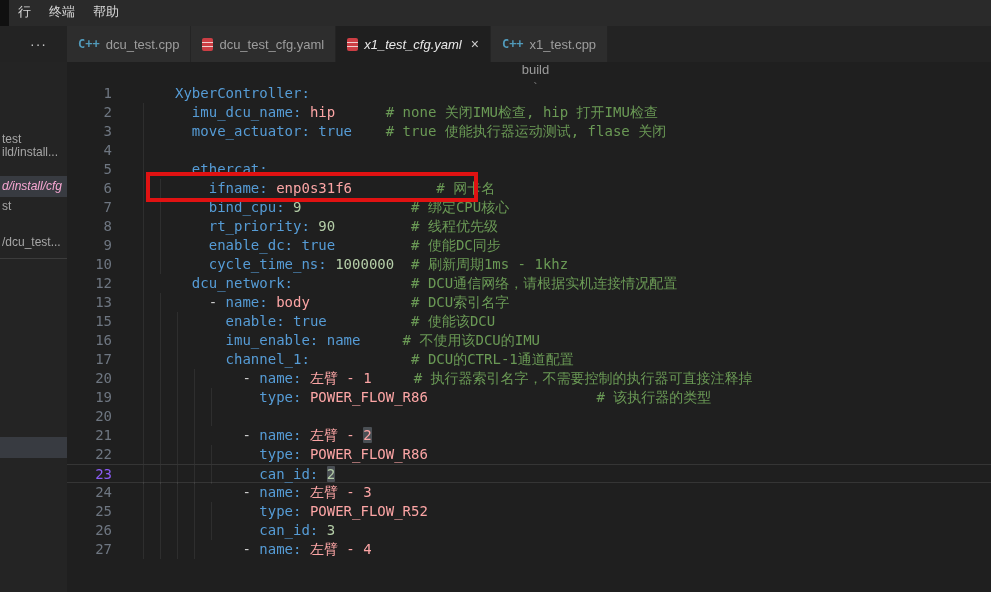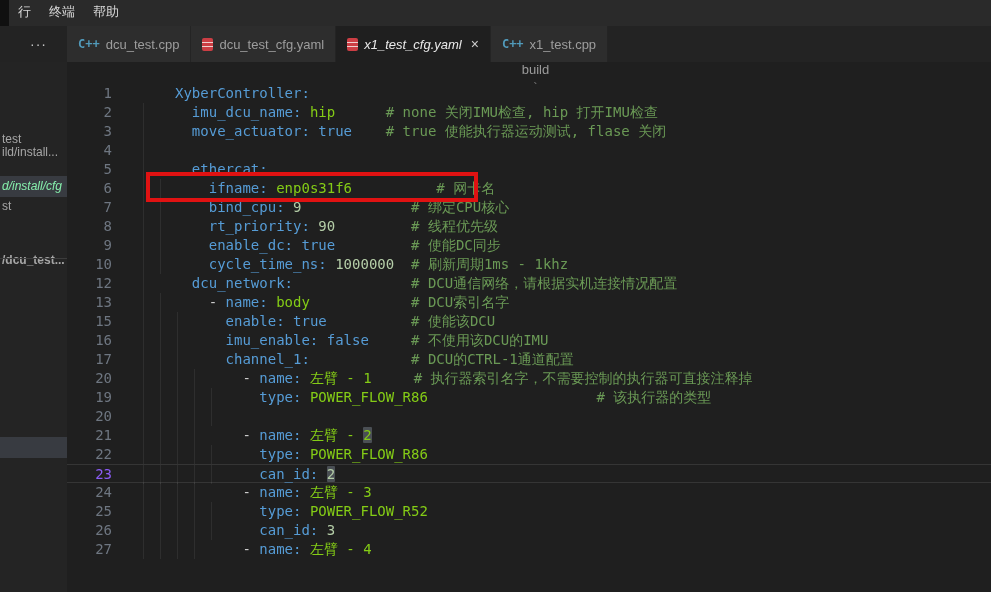--- a/index.html
+++ b/index.html
@@ -21,21 +21,21 @@
   
   .main { position:absolute; top:26px; left:0; width:991px; height:566px; display:flex; }
   
   .sidebar { position:relative; width:67px; height:100%; background:#242424; overflow:hidden; }
   .sb-top { height:36px; background:#232323; display:flex; align-items:center; }
   .ellipsis { color:#c5c5c5; font-size:14px; letter-spacing:1px; padding-left:30px; cursor:pointer; }
   .sb-item {
     position:absolute; left:0; width:67px; height:21px; line-height:21px;
     color:#a6a6a6; font-size:12px; padding-left:2px; white-space:nowrap; overflow:hidden; cursor:pointer;
   }
-  .sb-item.selected { background:#383b41; color:#86efac; }
+  .sb-item.selected { background:#383b41; color:#f9a8d4; }
   .sb-item.italic { font-style:italic; }
   .sb-divider { position:absolute; left:0; width:67px; border-top:1px solid #3c3c3c; }
   
   .editor-col { position:relative; flex:1; height:100%; }
   
   .tabbar { display:flex; height:36px; background:#232323; }
   .tab {
     display:flex; align-items:center; padding:0 11px; background:#2d2d2d;
     border-right:1px solid #242424; cursor:pointer; height:36px;
   }
@@ -66,21 +66,21 @@
   .cl.cur { border-top:1px solid rgba(255,255,255,0.10); border-bottom:1px solid rgba(255,255,255,0.10); }
   .ln {
     position:absolute; left:0; top:0; width:45px; text-align:right;
     color:#6e7681; line-height:19px; cursor:pointer;
   }
   .cl.cur .ln { color:#8b5cf6; }
   .ig { position:absolute; top:0; width:1px; height:19px; background:rgba(255,255,255,0.07); }
   .ct { position:absolute; left:68px; top:0; white-space:pre; line-height:19px; color:#cccccc;margin-left:40px; }
   .tk-k { color:#569cd6; }
   .tk-b { color:#569cd6; }
-  .tk-s { color:#84cc16; }
+  .tk-s { color:#fca5a5; }
   .tk-n { color:#b5cea8; }
   .tk-c { color:#6a9955; }
   .tk-d { color:#cccccc; }
   .hl { background:#4a4f54; border-radius:1px; }
   .red-box {
     position:absolute; left:79px; top:88px; width:332px; height:30px;
     border:4px solid #e01212; pointer-events:none;
   }
 </style>
 </head>
@@ -99,21 +99,21 @@
 
   <div class="main">
     <div class="sidebar" id="sidebar">
       <div class="sb-top">
         <span class="ellipsis">···</span>
       </div>
     <div class="sb-item" style="top: 103px;">test</div>
         <div class="sb-item" style="top: 116px;">ild/install...</div>
         <div class="sb-item selected italic" style="top: 150px;">d/install/cfg</div>
         <div class="sb-item" style="top: 170px;">st</div>
-        <div class="sb-item" style="top: 224px; font-weight: bold;">/dcu_test...</div>
+        <div class="sb-item" style="top: 206px;">/dcu_test...</div>
         <div class="sb-divider" style="top: 232px;"></div>
         <div class="sb-item selected" style="top: 411px;"></div>
       </div>
 
     <div class="editor-col">
       <div class="tabbar" id="tabbar">
           <div class="tab">
             <span class="cpp-icon">C++</span>
             <span class="tab-label">dcu_test.cpp</span>
           </div>
@@ -217,21 +217,21 @@
               <span class="ig" style="left: 76px;"></span>
               <span class="ig" style="left: 93px;"></span>
               <span class="ig" style="left: 110px;"></span>
               <span class="ct"><span class="tk-d">      </span><span class="tk-k">enable:</span><span class="tk-d"> </span><span class="tk-b">true</span><span class="tk-d">          </span><span class="tk-c"># 使能该DCU</span></span>
             </div>
             <div class="cl">
               <span class="ln">16</span>
               <span class="ig" style="left: 76px;"></span>
               <span class="ig" style="left: 93px;"></span>
               <span class="ig" style="left: 110px;"></span>
-              <span class="ct"><span class="tk-d">      </span><span class="tk-k">imu_enable:</span><span class="tk-d"> </span><span class="tk-b">false</span><span class="tk-d">     </span><span class="tk-c"># 不使用该DCU的IMU</span></span>
+              <span class="ct"><span class="tk-d">      </span><span class="tk-k">imu_enable:</span><span class="tk-d"> </span><span class="tk-b">name</span><span class="tk-d">     </span><span class="tk-c"># 不使用该DCU的IMU</span></span>
             </div>
             <div class="cl">
               <span class="ln">17</span>
               <span class="ig" style="left: 76px;"></span>
               <span class="ig" style="left: 93px;"></span>
               <span class="ig" style="left: 110px;"></span>
               <span class="ct"><span class="tk-d">      </span><span class="tk-k">channel_1:</span><span class="tk-d">            </span><span class="tk-c"># DCU的CTRL-1通道配置</span></span>
             </div>
             <div class="cl">
               <span class="ln">20</span>

